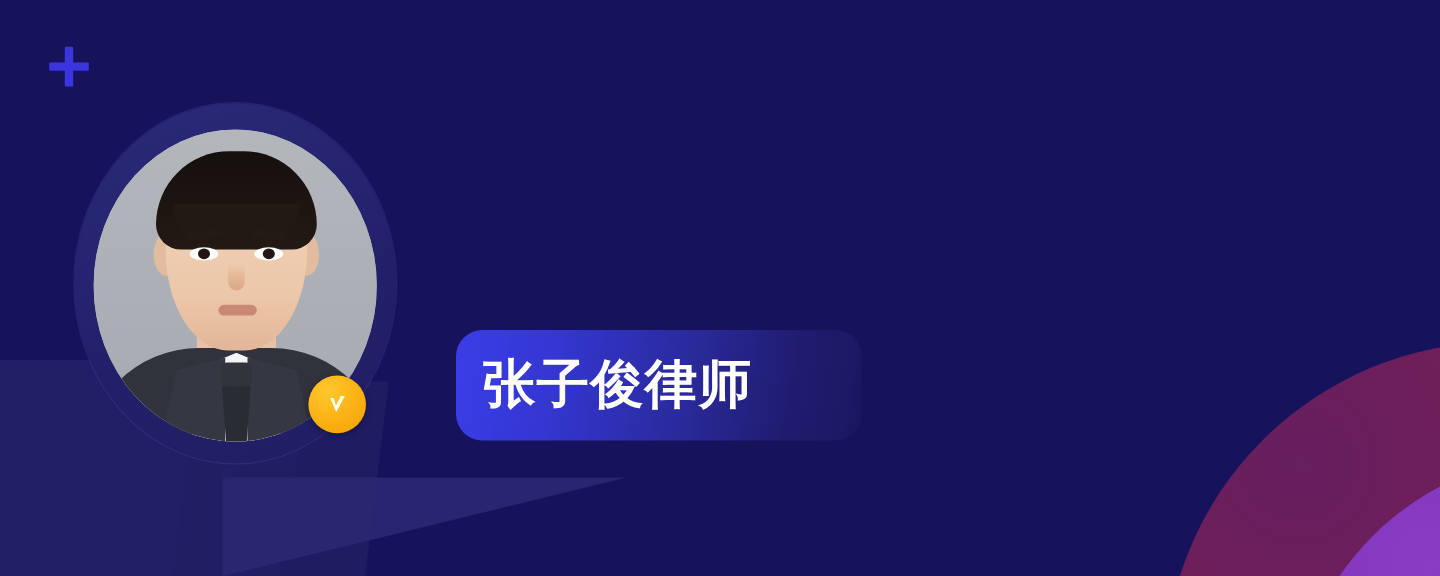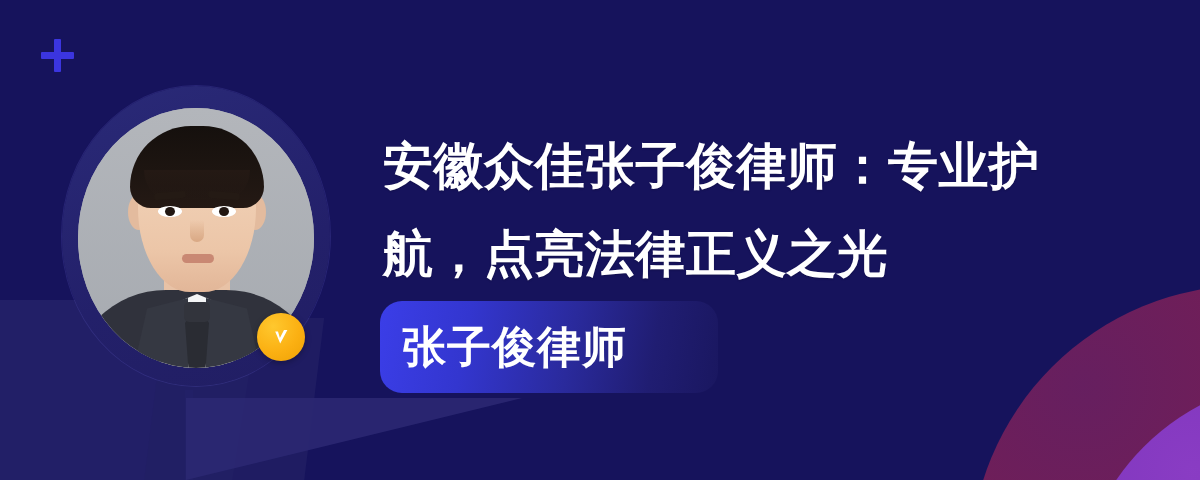--- a/index.html
+++ b/index.html
@@ -243,21 +243,21 @@
     color:#ffffff;
     letter-spacing:.5px;
     white-space:pre-wrap;
     text-shadow:0 1px 2px rgba(0,0,0,.18);
     z-index:3;
   }
 
   
   .name-pill{
     position:absolute;
-    left:380px; top:301px;
+    left:380px; top:275px;
     width:338px; height:92px;
     border-radius:22px;
     background:linear-gradient(100deg,#3b3ee8 0%,#3336cf 26%,#2a2a9c 56%,#201d72 80%,#1a1760 100%);
     display:flex;
     align-items:center;
     z-index:2;
   }
   .name-pill-label{
     padding-left:22px;
     font-size:44px;
@@ -309,15 +309,14 @@
       <svg width="28" height="28" viewBox="0 0 28 28" aria-hidden="true">
         <path d="M8.2 8.6 L13.2 20.4 L20.4 6.9 L17.0 6.9 L12.9 15.1 L11.0 8.6 Z" fill="#ffffff"></path>
       </svg>
     </div>
   </div>
 
   <div class="name-pill">
     <span class="name-pill-label">张子俊律师</span>
   </div>
 
-  <div class="headline">安徽众佳张子俊律师：专业护航，点亮法律正义之光</div>
 
 </div>
 
 </body></html>

